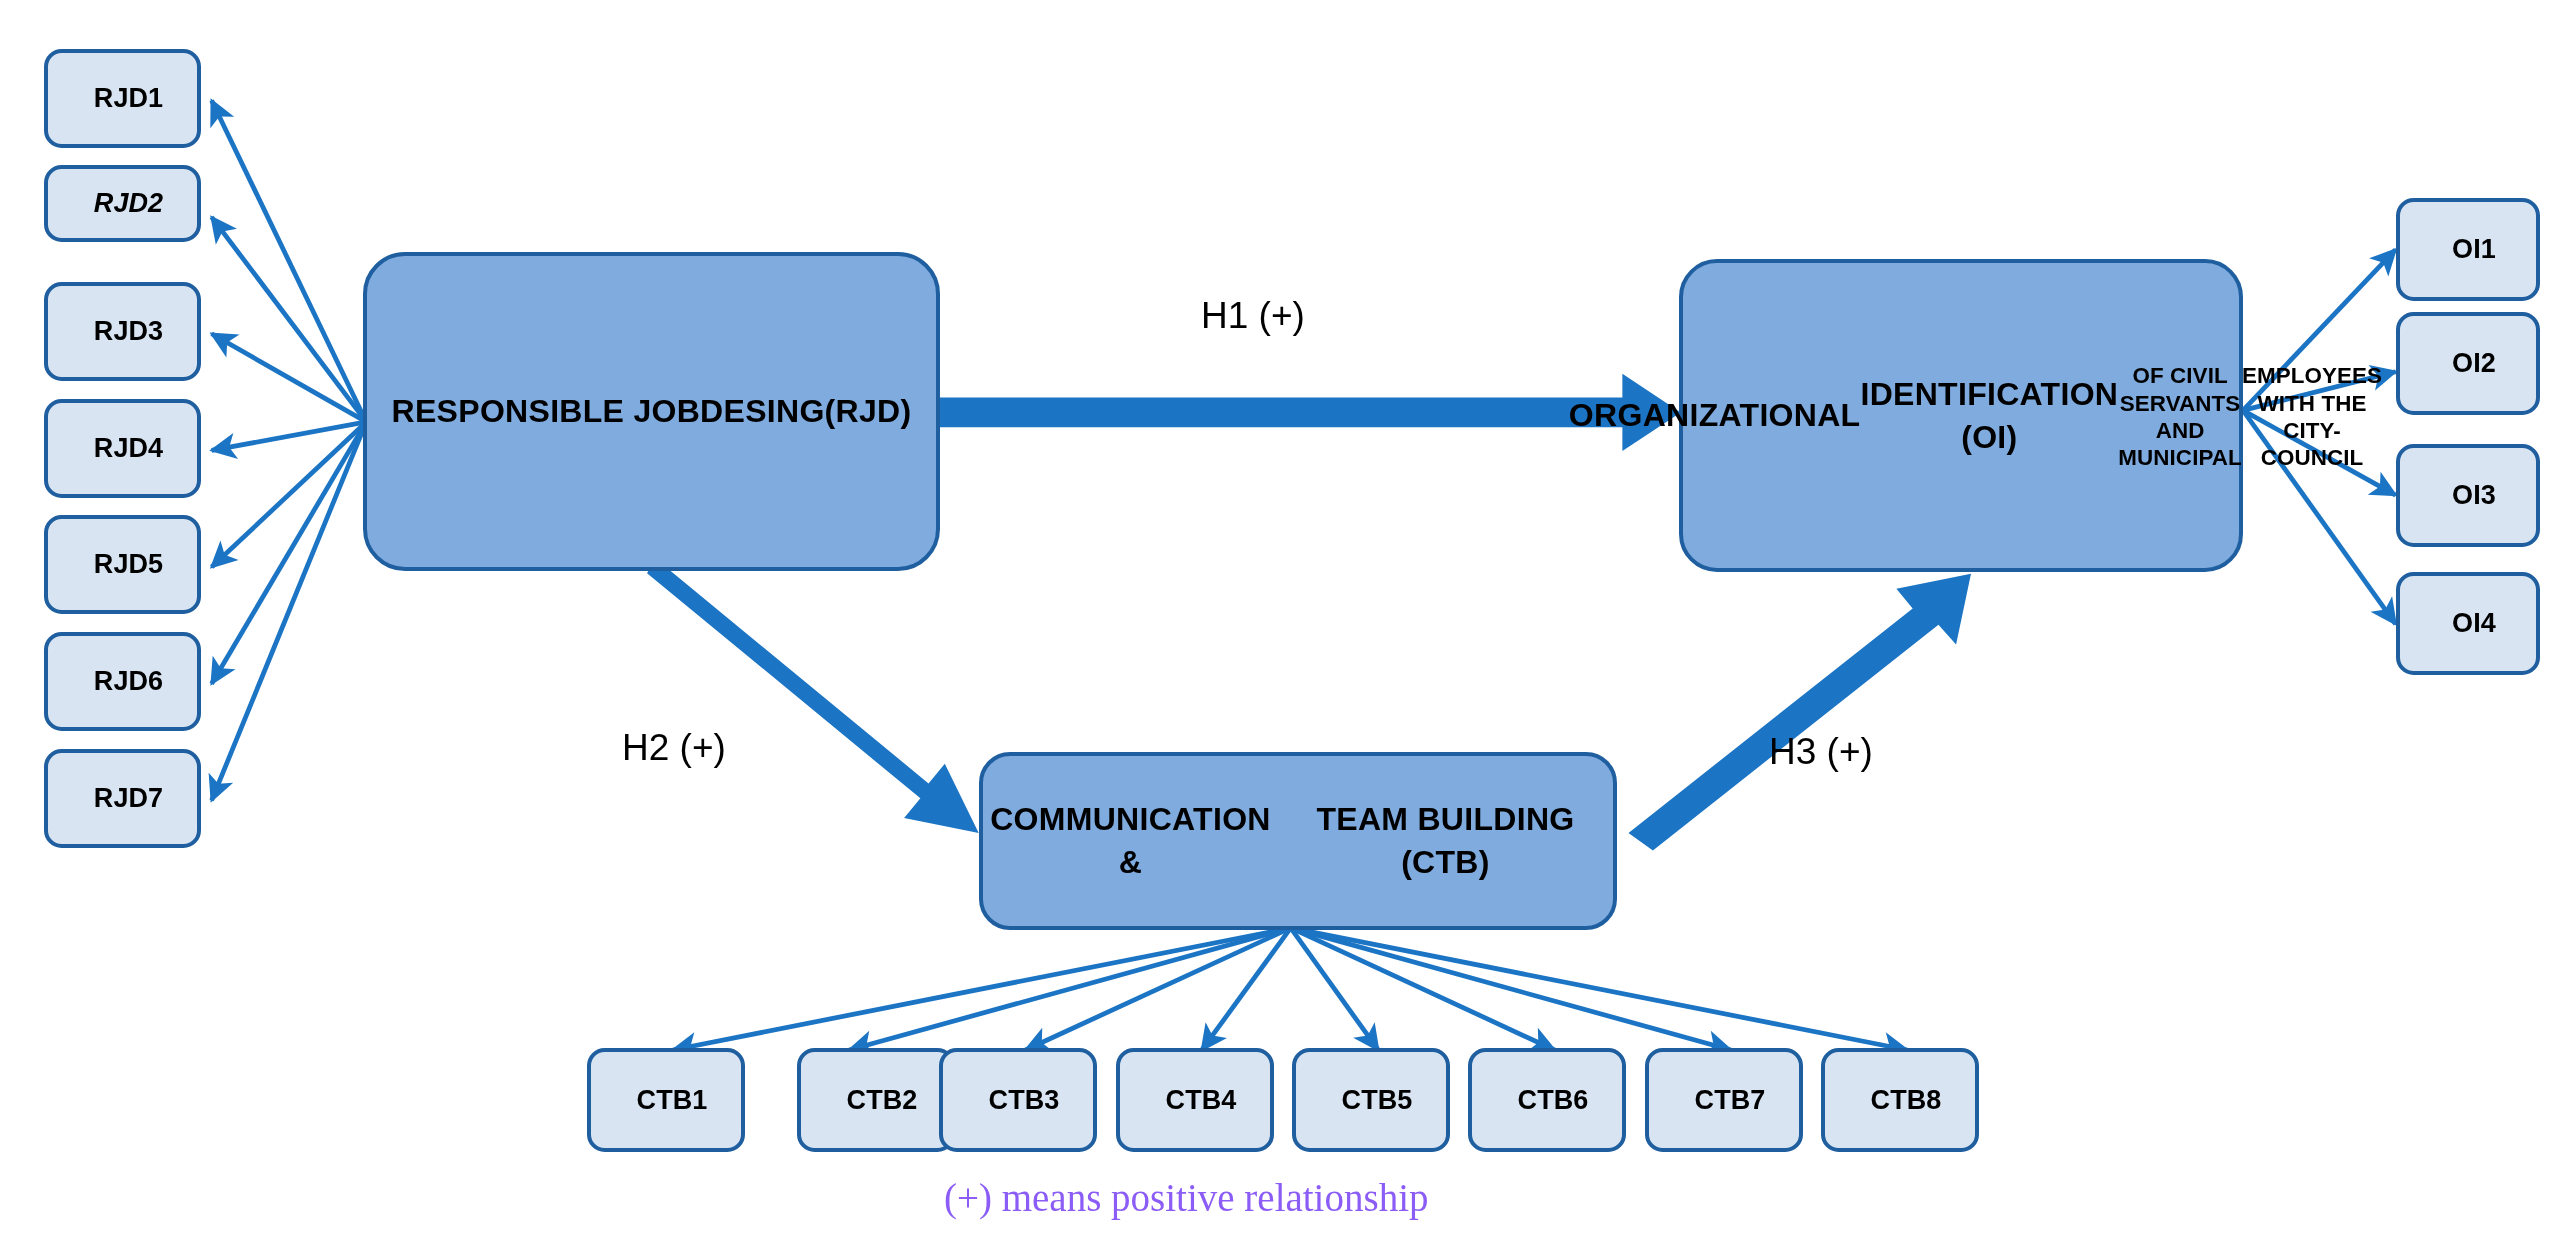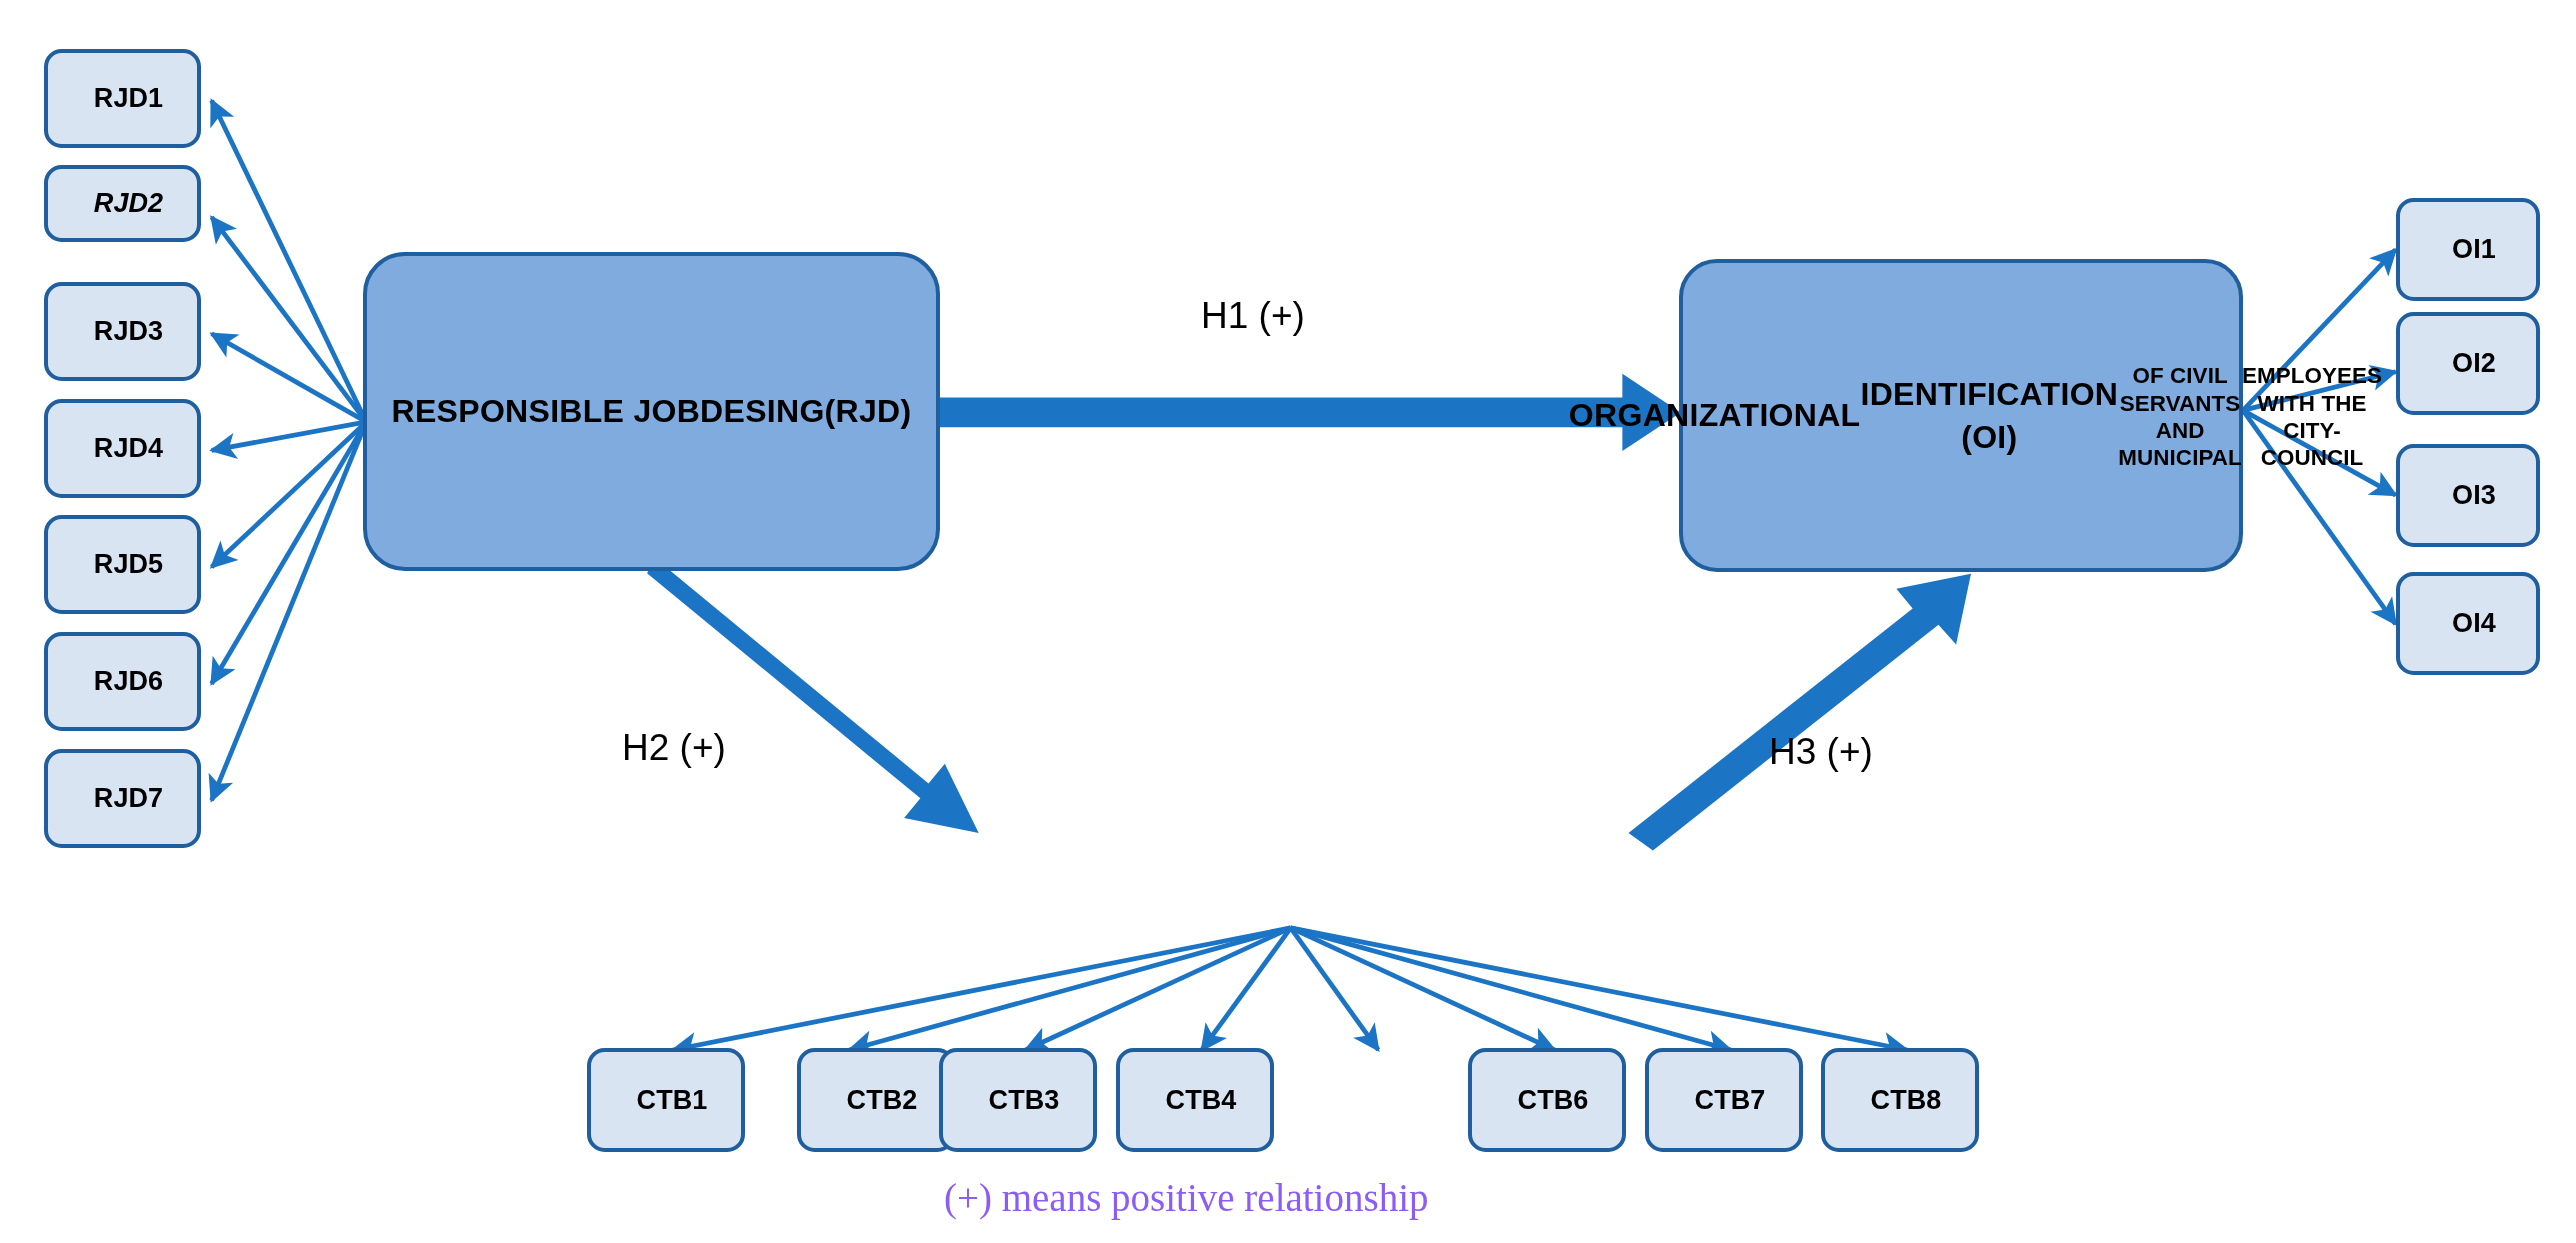--- a/index.html
+++ b/index.html
@@ -173,20 +173,23 @@
   </div>
   <div class="node ind" style="left:763px; top:1048px; width:158px; height:104px;margin-left:34px;">
     <span>CTB2</span>
   </div>
   <div class="node ind" style="left:939px; top:1048px; width:158px; height:104px;justify-content:center;">
     <span>CTB3</span>
   </div>
   <div class="node ind" style="left:1116px; top:1048px; width:158px; height:104px;">
     <span>CTB4</span>
   </div>
+  <div class="node ind" style="left:1292px; top:1048px; width:158px; height:104px;">
+    <span>CTB5</span>
+  </div>
   <div class="node ind" style="left:1468px; top:1048px; width:158px; height:104px;">
     <span>CTB6</span>
   </div>
   <div class="node ind" style="left:1645px; top:1048px; width:158px; height:104px;">
     <span>CTB7</span>
   </div>
   <div class="node ind" style="left:1821px; top:1048px; width:158px; height:104px;">
     <span>CTB8</span>
   </div>
 
@@ -196,20 +199,24 @@
     <div class="t1">(RJD)</div>
   </div>
 
   <div class="node construct" style="left:1679px; top:259px; width:564px; height:313px; border-radius:38px;padding-left:29px;">
     <div class="t1">ORGANIZATIONAL</div>
     <div class="t1">IDENTIFICATION  (OI)</div>
     <div class="t2">OF CIVIL SERVANTS AND MUNICIPAL</div>
     <div class="t2">EMPLOYEES WITH THE CITY-COUNCIL</div>
   </div>
 
+  <div class="node construct" style="left:979px; top:752px; width:638px; height:178px; border-radius:31px;">
+    <div class="t1">COMMUNICATION &amp;</div>
+    <div class="t1">TEAM BUILDING (CTB)</div>
+  </div>
 
   <div class="hyp" style="left:1201px; top:295px;">H1 (+)</div>
   <div class="hyp" style="left:622px; top:727px;">H2 (+)</div>
   <div class="hyp" style="left:1769px; top:731px;">H3 (+)</div>
 
   <div class="caption" style="left:944px; top:1175px;">(+) means positive relationship</div>
 
 </div>
 
 

